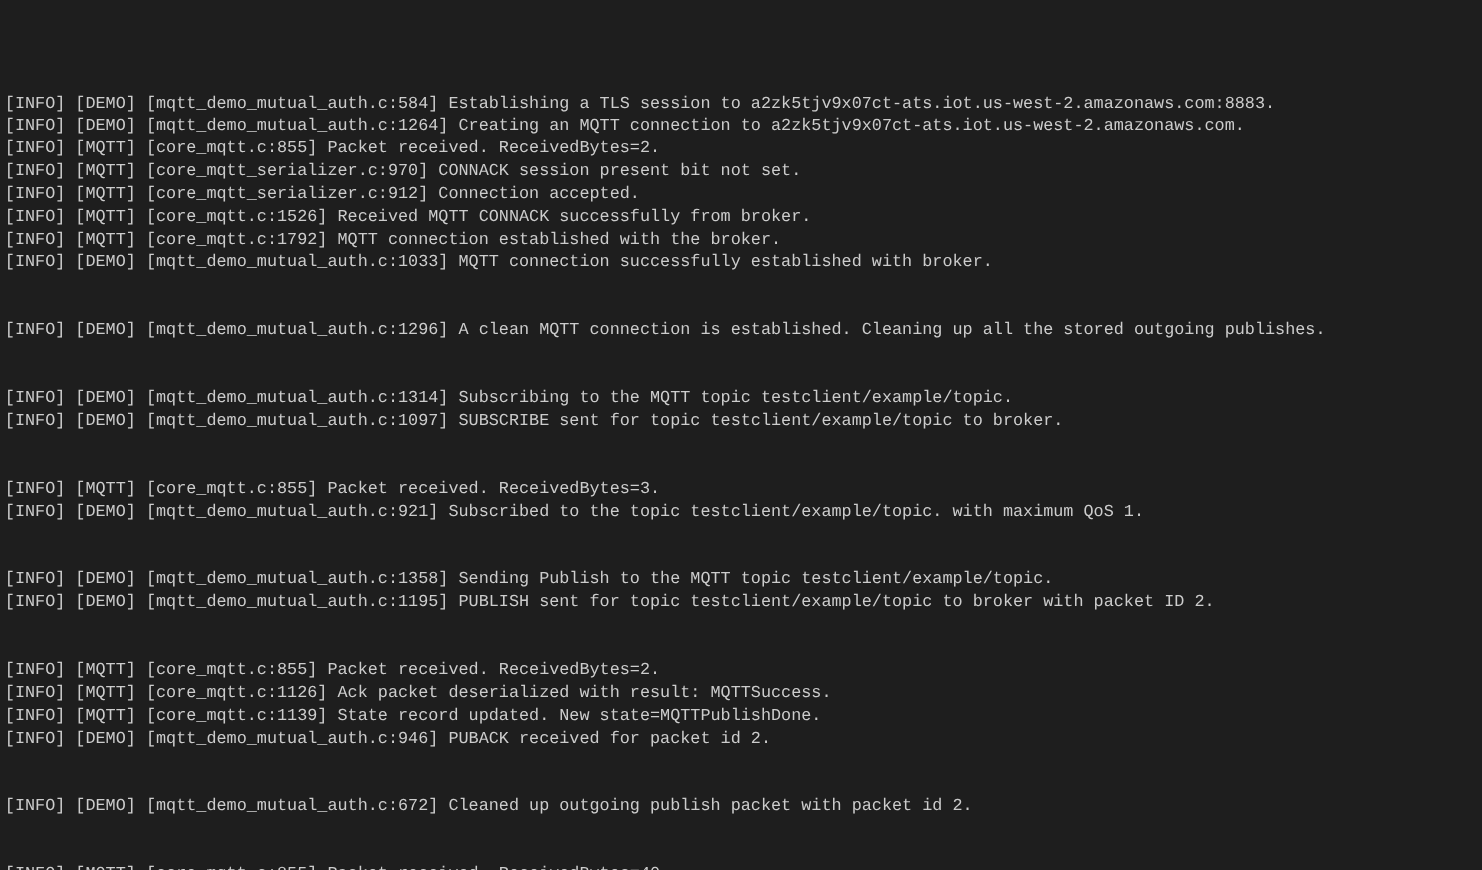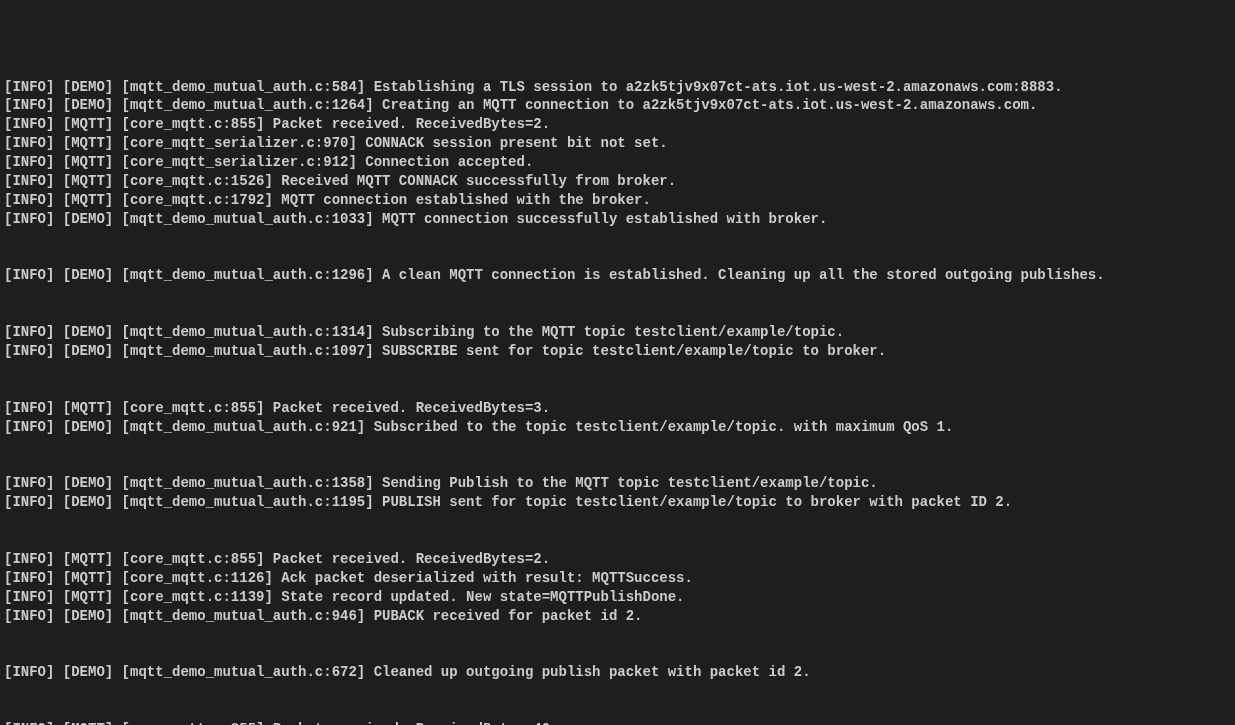--- a/index.html
+++ b/index.html
@@ -14,21 +14,20 @@
       height: 725px;
       overflow: hidden;
       white-space: pre;
     }
     .log-container {
       padding: 2px 4px;
     }
     .log-line {
       display: block;
       white-space: pre;
-      font-weight: bold;
     }
     .log-blank {
       display: block;
       height: 1.35em;
     }
   </style>
 </head>
 <body>
 
 

